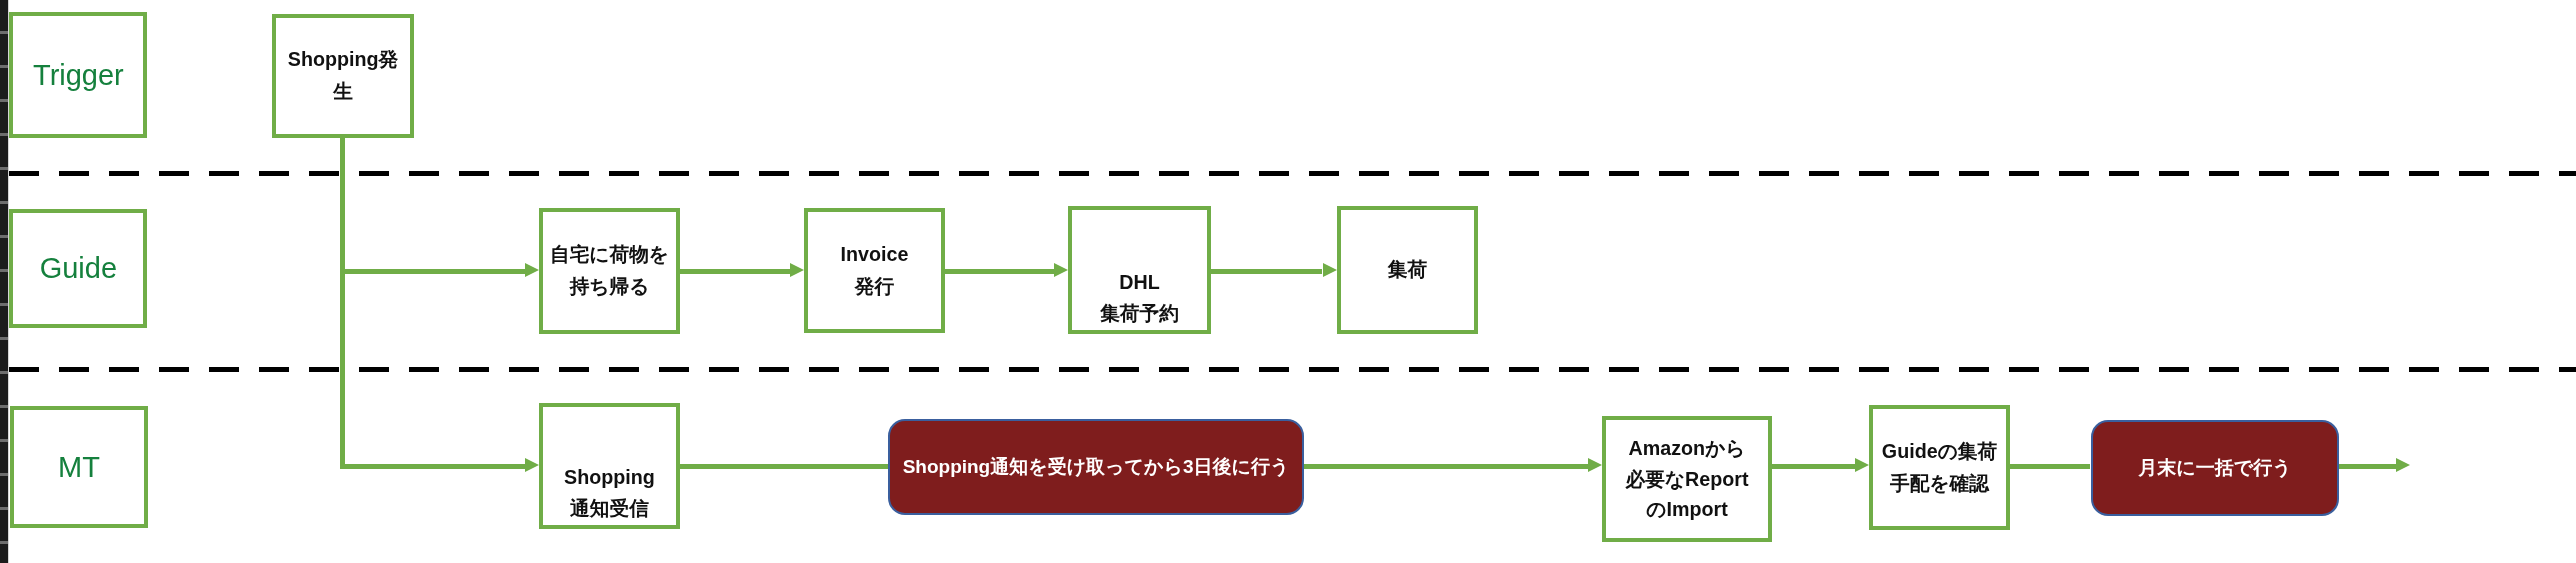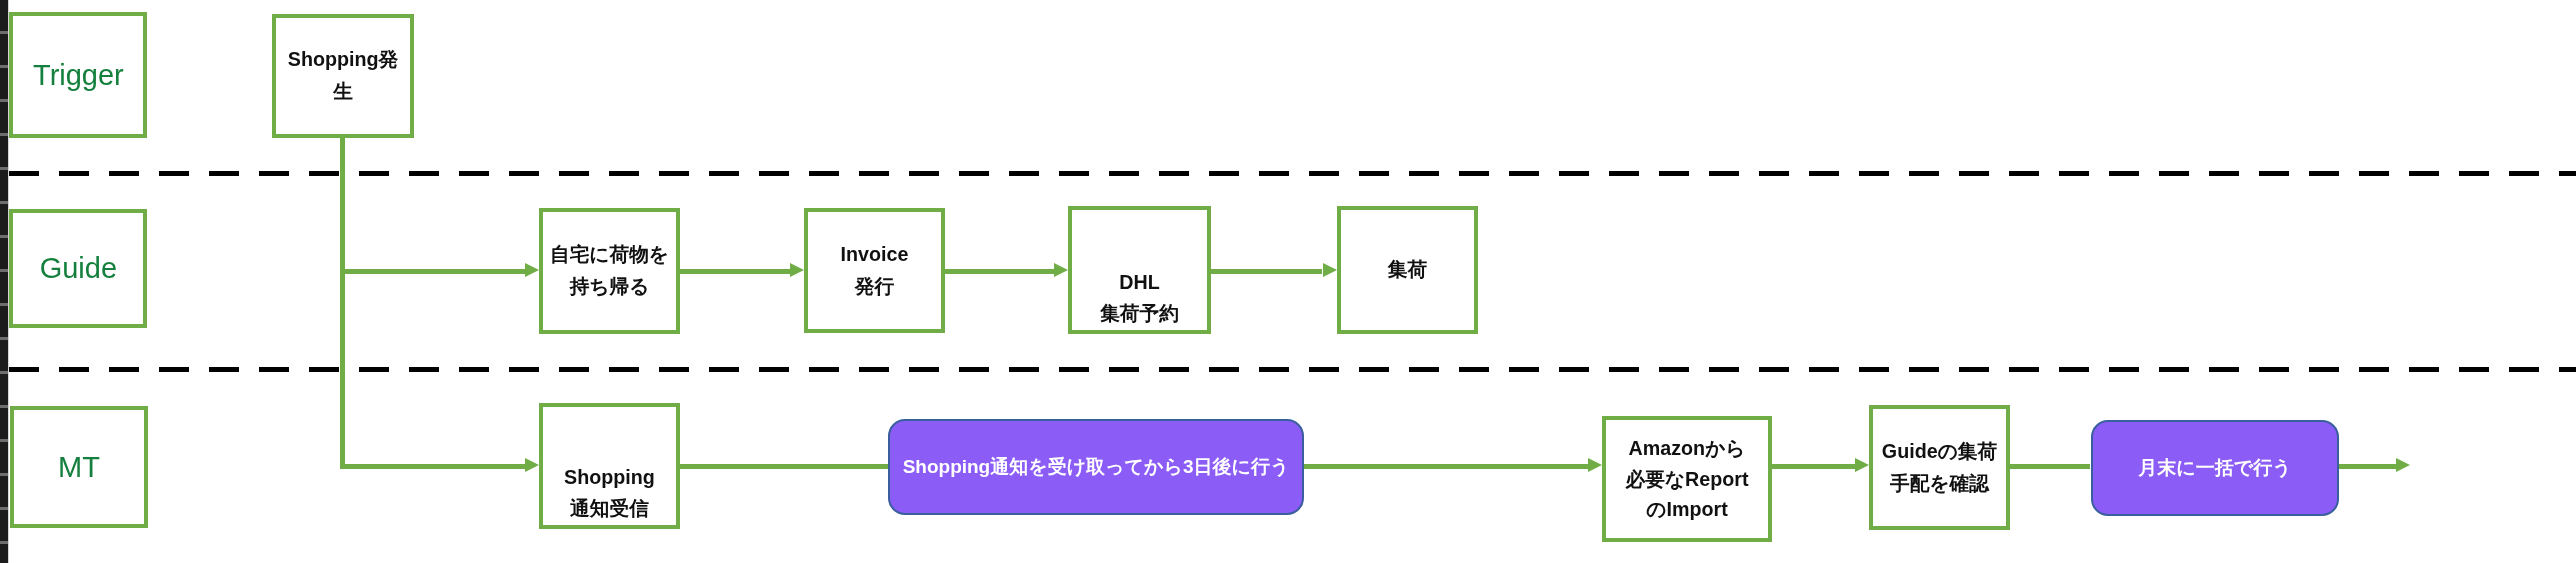--- a/index.html
+++ b/index.html
@@ -32,21 +32,21 @@
     box-sizing: border-box;
   }
   .gbox .lbl {
     font-weight: 700; color: #111111; font-size: 19.7px; line-height: 1.6;
     white-space: pre-line;
   }
   .gbox .lane-lbl { font-size: 29px; font-weight: 400; color: #15803d; }
   
   .note {
     position: absolute;
-    background: #8b5cf6;
+    background: #7f1d1d;
     border: 2.8px solid #3A5F9E;
     border-radius: 17px;
     display: flex; align-items: center; justify-content: center;
     text-align: center;
     box-sizing: border-box;
     z-index: 3;
   }
   .note .lbl {
     color: #ffffff; font-weight: 700; font-size: 19px; white-space: nowrap;
   }

